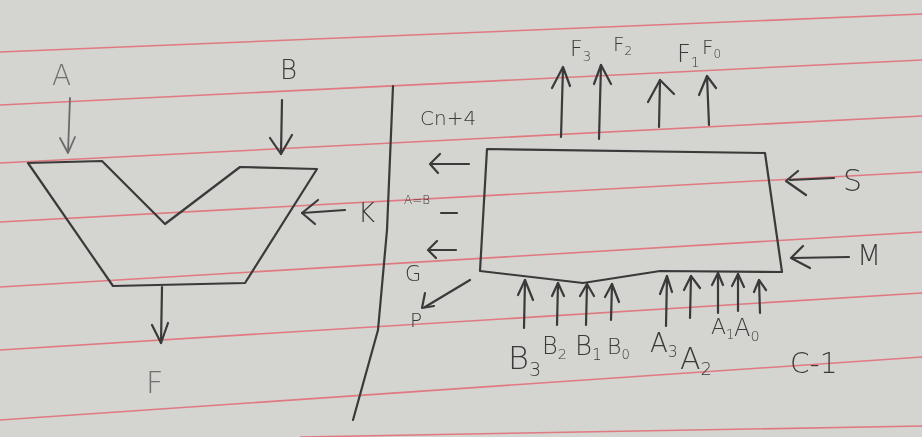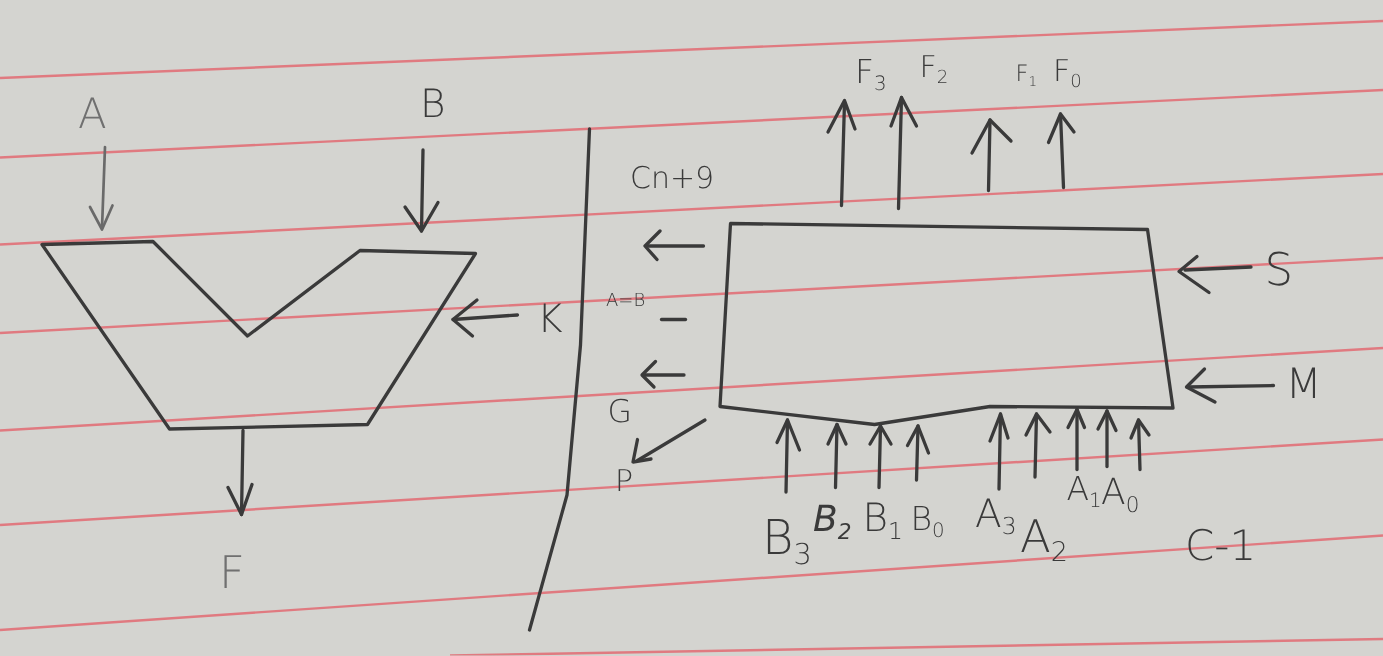--- a/index.html
+++ b/index.html
@@ -117,33 +117,33 @@
     </g>
   </svg>
 
   <div class="lbl light" style="left:52px;top:62px;font-size:28px;">A</div>
   <div class="lbl" style="left:280px;top:57px;font-size:26px;">B</div>
   <div class="lbl" style="left:358px;top:200px;font-size:26px;">K</div>
   <div class="lbl light" style="left:146px;top:368px;font-size:30px;">F</div>
 
   <div class="lbl" style="left:570px;top:38px;font-size:22px;"><span>F</span><span class="sub">3</span></div>
   <div class="lbl" style="left:613px;top:34px;font-size:20px;"><span>F</span><span class="sub">2</span></div>
-  <div class="lbl" style="left:677px;top:42px;font-size:15px;"><span>F</span><span class="sub">1</span></div>
+  <div class="lbl" style="left:677px;top:42px;font-size:24px;"><span>F</span><span class="sub">1</span></div>
   <div class="lbl" style="left:702px;top:37px;font-size:20px;"><span>F</span><span class="sub">0</span></div>
 
-  <div class="lbl" style="left:420px;top:108px;font-size:20px;">Cn+9</div>
+  <div class="lbl" style="left:420px;top:108px;font-size:20px;">Cn+4</div>
   <div class="lbl" style="left:404px;top:194px;font-size:12px;">A=B</div>
   <div class="lbl" style="left:405px;top:264px;font-size:21px;">G</div>
   <div class="lbl" style="left:410px;top:310px;font-size:20px;">P</div>
 
   <div class="lbl" style="left:843px;top:166px;font-size:30px;">S</div>
   <div class="lbl" style="left:857px;top:242px;font-size:28px;">M</div>
 
   <div class="lbl" style="left:508px;top:342px;font-size:32px;"><span>B</span><span class="sub">3</span></div>
-  <div class="lbl" style="left:542px;top:334px;font-size:24px;font-style:italic;"><span>B</span><span class="sub">2</span></div>
+  <div class="lbl" style="left:542px;top:334px;font-size:24px;"><span>B</span><span class="sub">2</span></div>
   <div class="lbl" style="left:575px;top:333px;font-size:26px;"><span>B</span><span class="sub">1</span></div>
   <div class="lbl" style="left:607px;top:336px;font-size:22px;"><span>B</span><span class="sub">0</span></div>
   <div class="lbl" style="left:650px;top:330px;font-size:26px;"><span>A</span><span class="sub">3</span></div>
   <div class="lbl" style="left:680px;top:344px;font-size:30px;"><span>A</span><span class="sub">2</span></div>
   <div class="lbl" style="left:711px;top:316px;font-size:22px;"><span>A</span><span class="sub">1</span></div>
   <div class="lbl" style="left:734px;top:316px;font-size:24px;"><span>A</span><span class="sub">0</span></div>
   <div class="lbl" style="left:762px;top:350px;font-size:28px;margin-left:28px;">C-1</div>
 
 </div>
 

